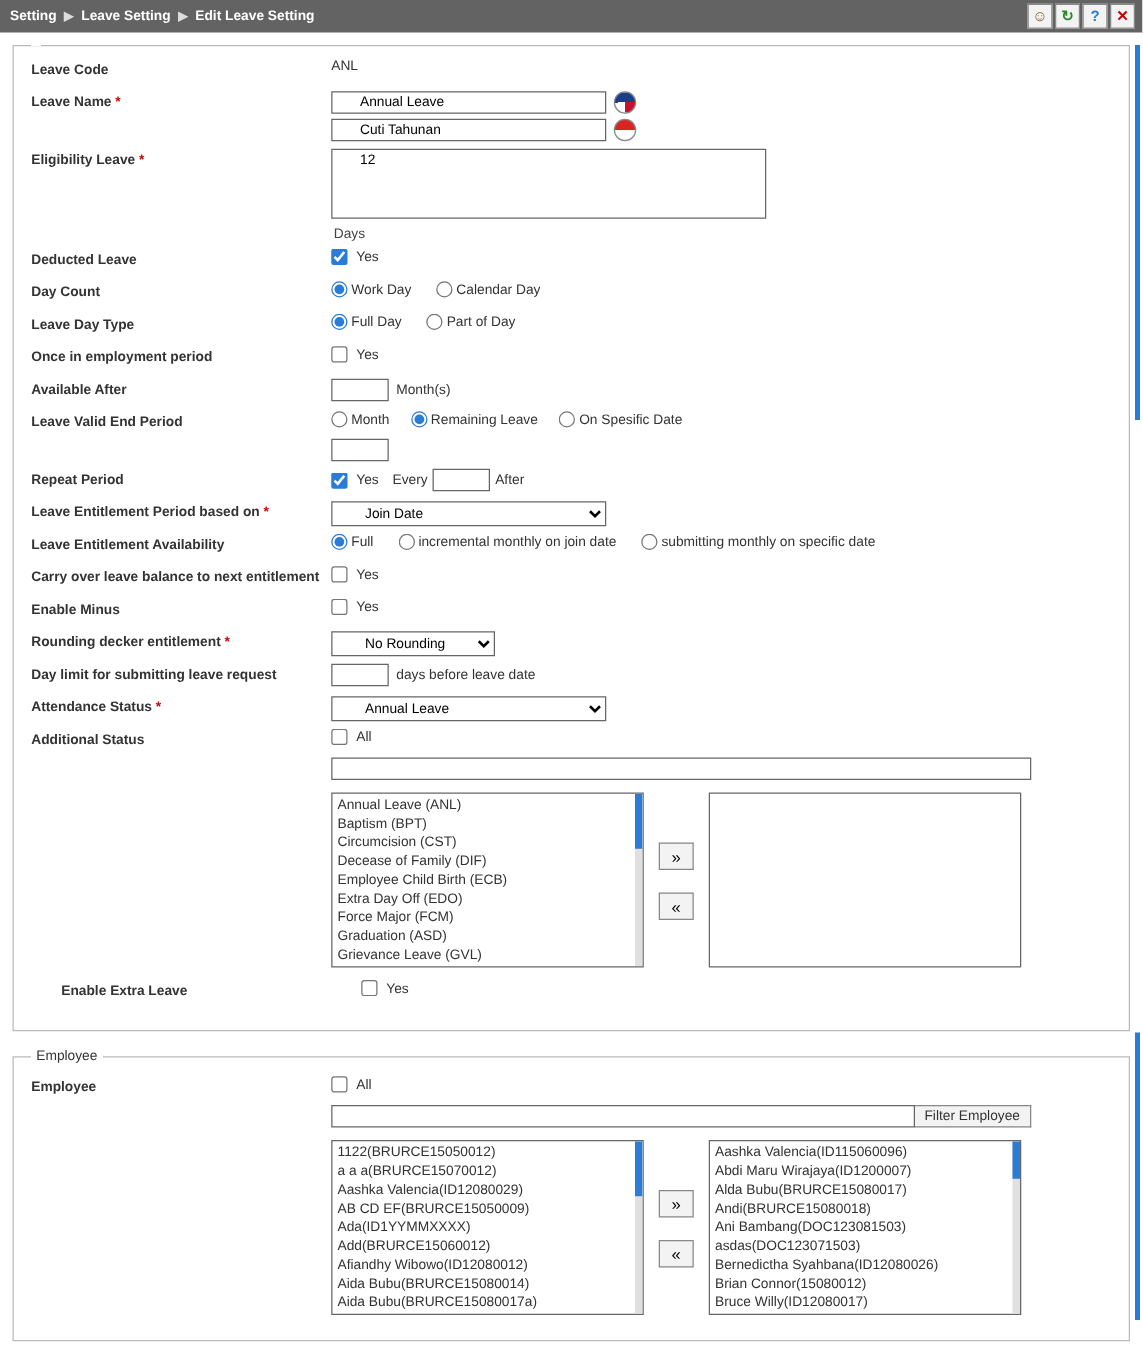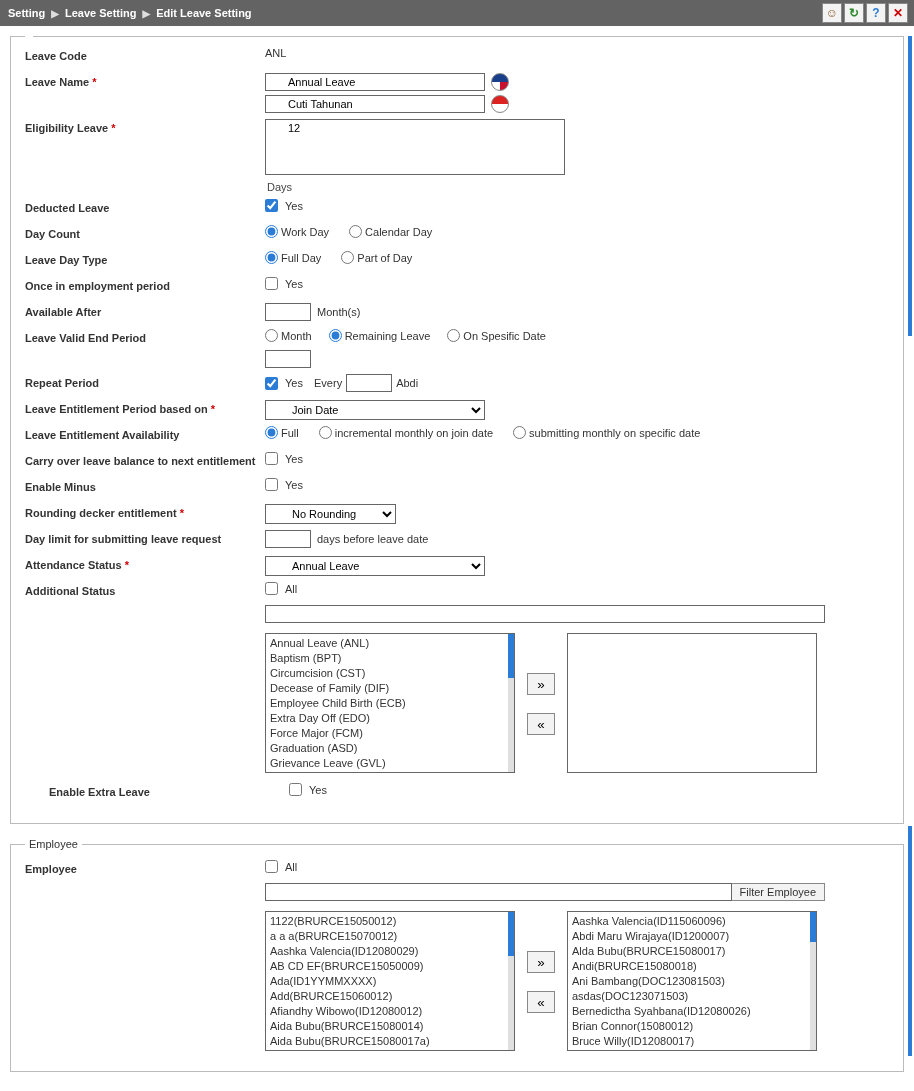--- a/index.html
+++ b/index.html
@@ -43,21 +43,21 @@
 
   input[type=text], textarea, select {
     border: 1px solid #666;
     padding: 2px 22px;
     font-family: inherit;
     font-size: 11px;
     background: #fff;
   }
   input.tiny { width: 42px; text-align: right; }
   input.med { width: 220px; }
-  textarea.elig { width: 300px; height: 56px; resize: none; }
+  textarea.elig { width: 348px; height: 56px; resize: none; }
   select.med { width: 220px; }
   .sub-caption { font-size: 11px; color: #444; margin-left: 2px; }
 
   input[type=checkbox], input[type=radio] { accent-color: #2a7cd6; margin: 0 3px 0 0; vertical-align: middle; }
   .check-row { display: flex; align-items: center; gap: 4px; }
   .radio-opt { display: inline-flex; align-items: center; margin-right: 14px; }
 
   .flag-uk, .flag-id {
     width: 18px; height: 18px; border-radius: 50%; border: 1px solid #888; display: inline-block;
   }
@@ -210,21 +210,21 @@
       </div>
     </div>
 
     <div class="row">
       <div class="lbl">Repeat Period</div>
       <div class="val check-row">
         <input type="checkbox" checked="" style="">
         <span>Yes</span>&nbsp;
         <span>Every</span>
         <input type="text" class="tiny" value="1" style="">
-        <span>Abdi</span>
+        <span>After</span>
       </div>
     </div>
 
     <div class="row">
       <div class="lbl"><span>Leave Entitlement Period based on</span> <span class="req">*</span></div>
       <div class="val">
         <select class="med"><option>Join Date</option></select>
       </div>
     </div>
 

